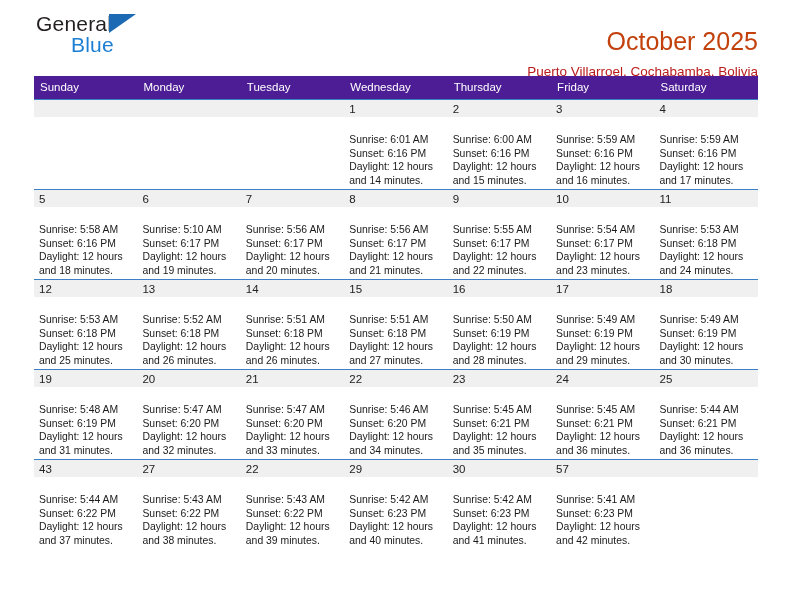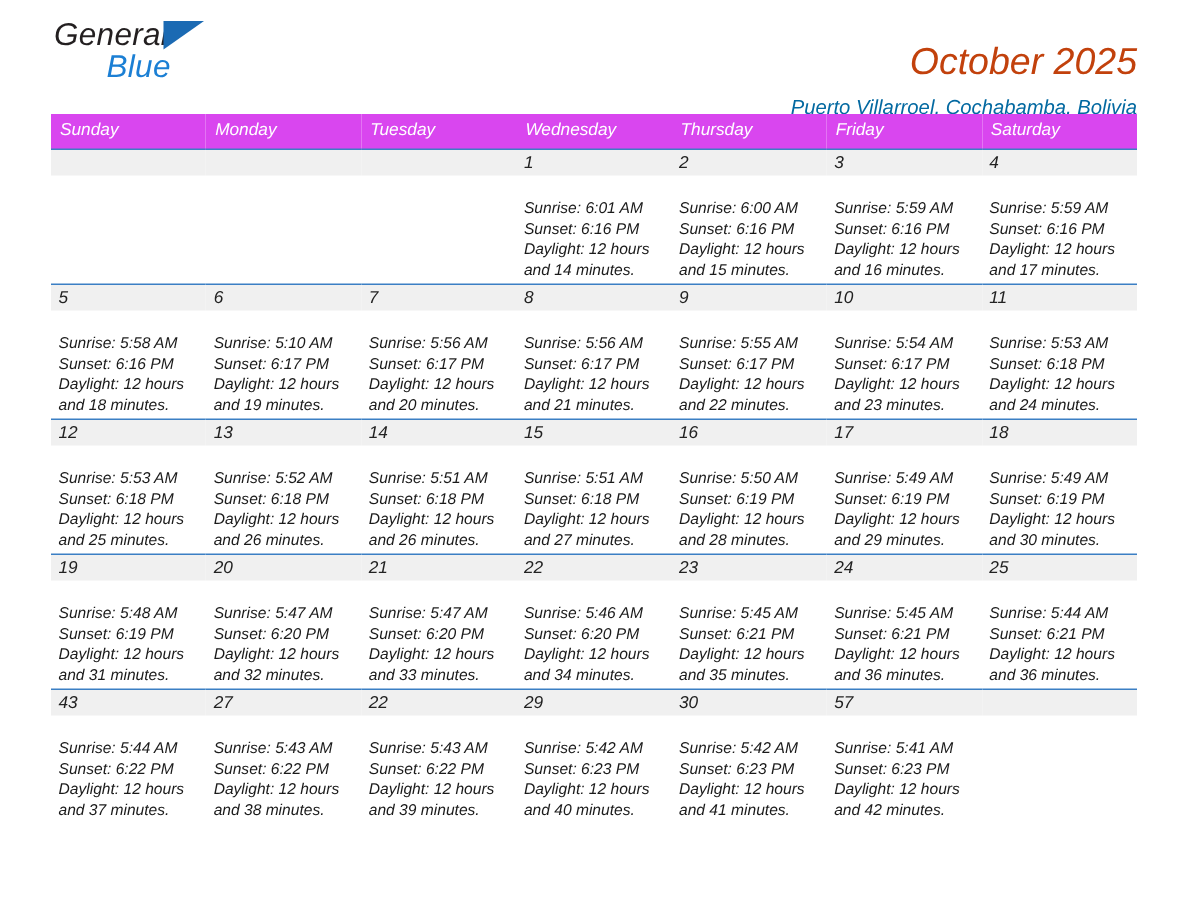--- a/index.html
+++ b/index.html
@@ -13,21 +13,20 @@
     font-family: "Liberation Sans", sans-serif;
     color: #000000;
     overflow: hidden;
   }
   .page {
     position: relative;
     width: 792px;
     height: 612px;
     box-sizing: border-box;
     padding: 0 34px;
-    font-style: italic;
   }
 
   
   .header {
     position: relative;
     height: 76px;
   }
   .brand {
     position: absolute;
     left: 2px;
@@ -70,34 +69,34 @@
   }
   .cal-title {
     font-size: 25px;
     color: #c2410c;
     line-height: 30px;
     margin-top: 26px;
     font-weight: normal;
   }
   .cal-subtitle {
     font-size: 13.5px;
-    color: #0369a1;
+    color: #b91c1c;
     line-height: 18px;
     margin-top: 7px;
   }
 
   
   .calendar {
     position: relative;
     width: 724px;
     border-collapse: collapse;
     table-layout: fixed;
   }
   .dow-row {
-    background: #d946ef;
+    background: #4c1d95;
   }
   .dow {
     color: #ffffff;
     font-size: 11.5px;
     text-align: left;
     padding: 5px 0 6px 6px;
     font-weight: normal;
     height: 19px;
     box-sizing: border-box;
   }

